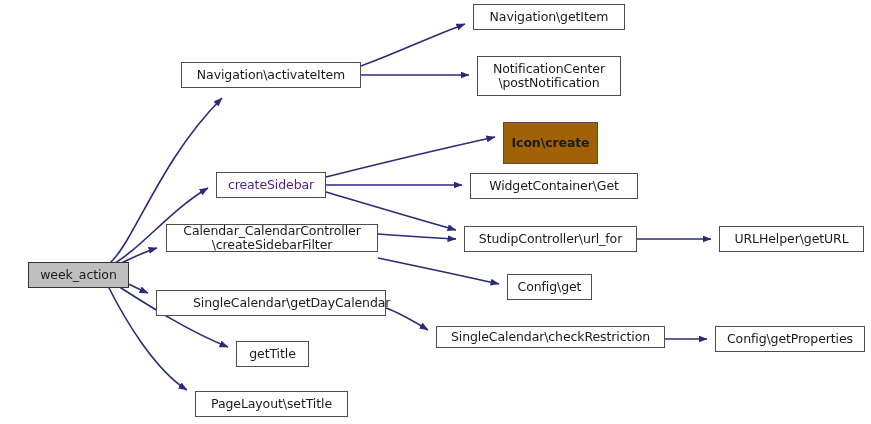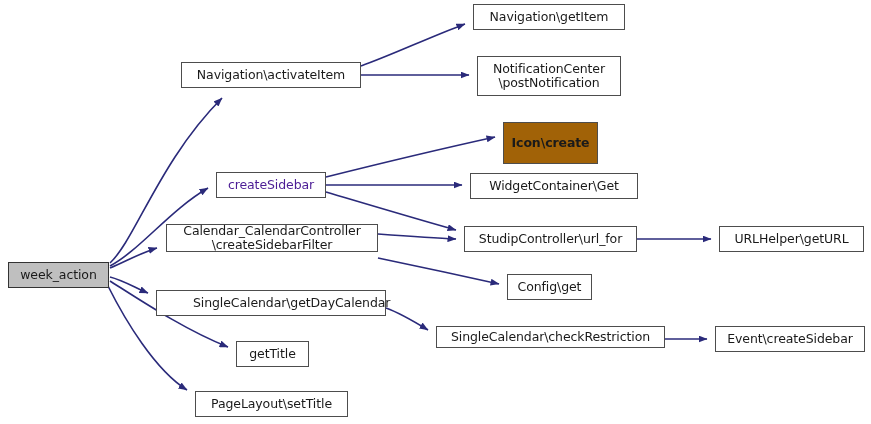--- a/index.html
+++ b/index.html
@@ -35,20 +35,21 @@
     text-align: center;
     display: flex;
     align-items: center;
     justify-content: center;
     white-space: pre;
     letter-spacing: -0.1px;
   }
   .gnode.highlight {
     background: #bfbfbf;
     border-color: #333333;
+    margin-left: 20px;
   }
   .gnode-label {
     display: block;
     width: 100%;
     text-align: center;
   }
 </style>
 </head>
 <body>
 
@@ -89,17 +90,17 @@
       <div class="gnode" style="left: 216px; top: 172px; width: 110px; height: 26px; border-color: rgb(77, 77, 77); background: rgb(255, 255, 255); color: #4c1d95;"><span class="gnode-label">createSidebar</span></div>
       <div class="gnode" style="left: 503px; top: 122px; width: 95px; height: 42px; border-color: rgb(77, 77, 77); background: #a16207; color: rgb(26, 26, 26); font-weight: bold;"><span class="gnode-label">Icon\create</span></div>
       <div class="gnode" style="left: 470px; top: 173px; width: 168px; height: 26px; border-color: rgb(77, 77, 77); background: rgb(255, 255, 255); color: rgb(26, 26, 26);"><span class="gnode-label">WidgetContainer\Get</span></div>
       <div class="gnode" style="left: 166px; top: 224px; width: 212px; height: 28px; border-color: rgb(77, 77, 77); background: rgb(255, 255, 255); color: rgb(26, 26, 26);"><span class="gnode-label">Calendar_CalendarController
 \createSidebarFilter</span></div>
       <div class="gnode" style="left: 464px; top: 226px; width: 173px; height: 26px; border-color: rgb(77, 77, 77); background: rgb(255, 255, 255); color: rgb(26, 26, 26);"><span class="gnode-label">StudipController\url_for</span></div>
       <div class="gnode" style="left: 719px; top: 226px; width: 145px; height: 26px; border-color: rgb(77, 77, 77); background: rgb(255, 255, 255); color: rgb(26, 26, 26);"><span class="gnode-label">URLHelper\getURL</span></div>
       <div class="gnode" style="left: 507px; top: 274px; width: 85px; height: 26px; border-color: rgb(77, 77, 77); background: rgb(255, 255, 255); color: rgb(26, 26, 26);"><span class="gnode-label">Config\get</span></div>
       <div class="gnode" style="left: 156px; top: 290px; width: 230px; height: 26px; border-color: rgb(77, 77, 77); background: rgb(255, 255, 255); color: rgb(26, 26, 26); padding-left: 36px;"><span class="gnode-label">SingleCalendar\getDayCalendar</span></div>
       <div class="gnode" style="left: 436px; top: 326px; width: 229px; height: 22px; border-color: rgb(77, 77, 77); background: rgb(255, 255, 255); color: rgb(26, 26, 26); align-items: center;"><span class="gnode-label">SingleCalendar\checkRestriction</span></div>
-      <div class="gnode" style="left: 715px; top: 326px; width: 150px; height: 26px; border-color: rgb(77, 77, 77); background: rgb(255, 255, 255); color: rgb(26, 26, 26);"><span class="gnode-label">Event\createSidebar</span></div>
+      <div class="gnode" style="left: 715px; top: 326px; width: 150px; height: 26px; border-color: rgb(77, 77, 77); background: rgb(255, 255, 255); color: rgb(26, 26, 26);"><span class="gnode-label">Config\getProperties</span></div>
       <div class="gnode" style="left: 236px; top: 341px; width: 73px; height: 26px; border-color: rgb(77, 77, 77); background: rgb(255, 255, 255); color: rgb(26, 26, 26);"><span class="gnode-label">getTitle</span></div>
       <div class="gnode" style="left: 195px; top: 391px; width: 153px; height: 26px; border-color: rgb(77, 77, 77); background: rgb(255, 255, 255); color: rgb(26, 26, 26);"><span class="gnode-label">PageLayout\setTitle</span></div>
     </div>
 </div>
 
 </body></html>

